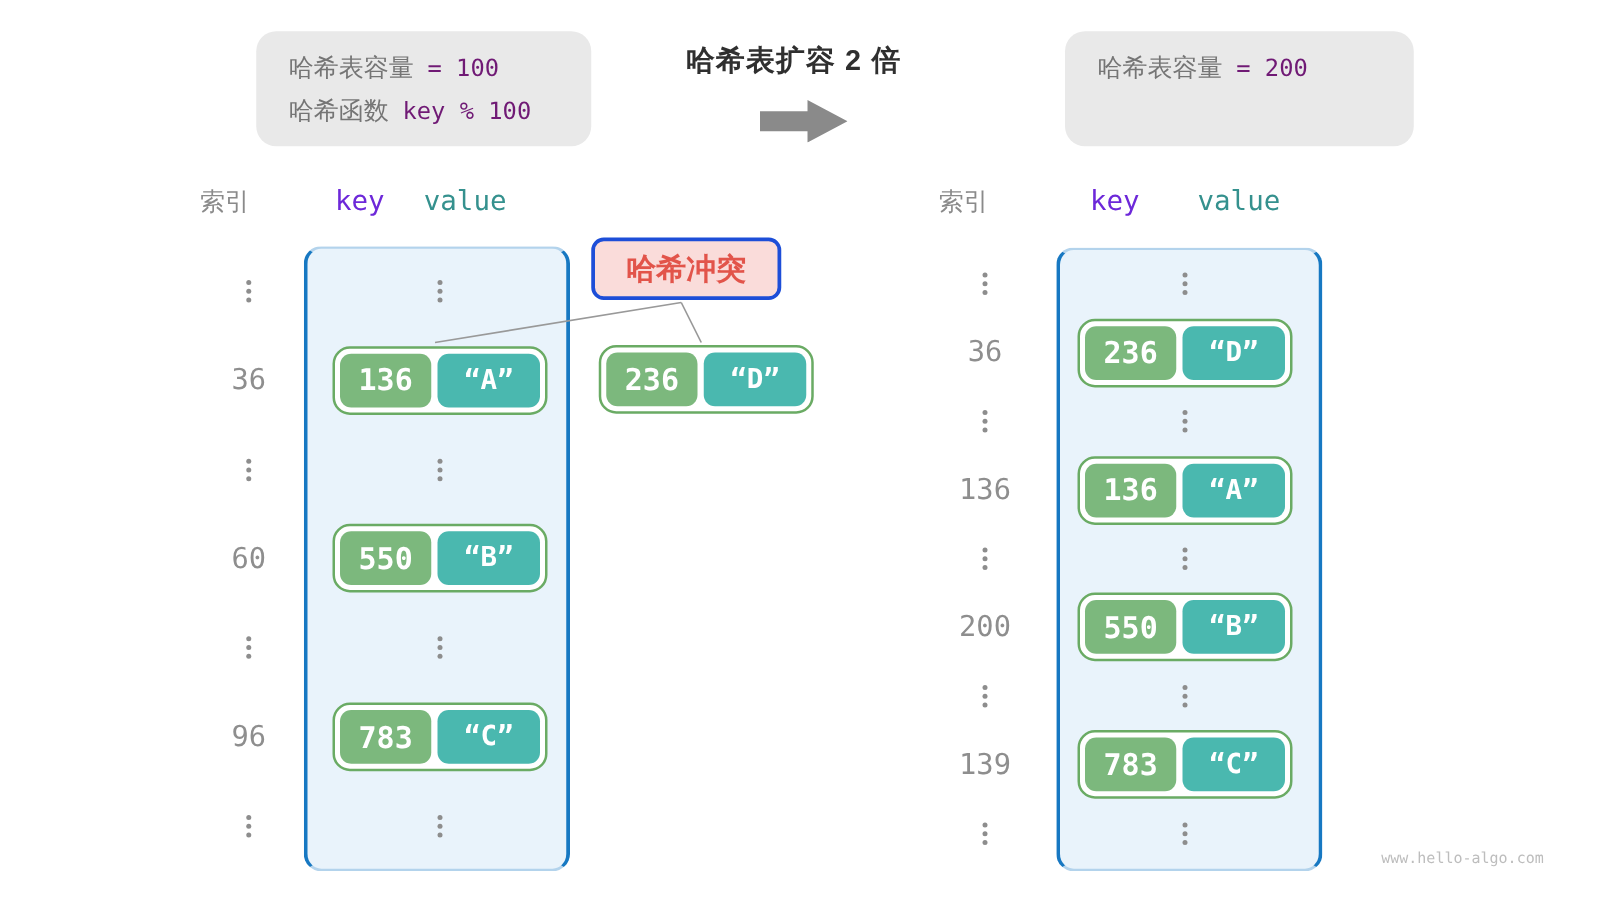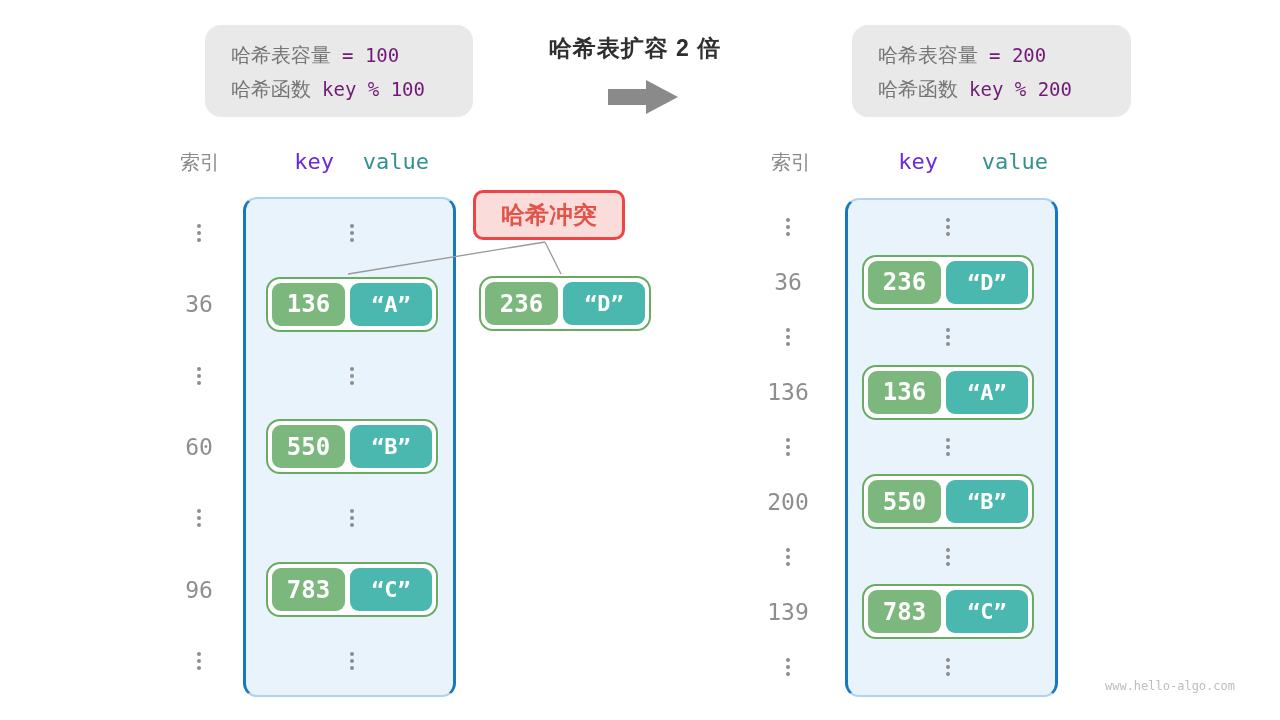--- a/index.html
+++ b/index.html
@@ -14,24 +14,24 @@
   .gb-value { font-family:"DejaVu Sans Mono",monospace; font-size:19px; color:#701a75; margin-left:11px; }
   #box-before { left:205px; top:25px; width:268px; height:92px; }
   #box-after  { left:808px; top:25px; width:279px; height:92px;margin-left:44px; }
 
   
   .transition-title { position:absolute; left:492px; top:33px; width:286px; text-align:center;
                       font-weight:700; font-size:23px; color:#2f2f2f; letter-spacing:1px; }
   .arrow-wrap { position:absolute; left:608px; top:80px; width:70px; height:34px; }
 
   
-  .col-header { position:absolute; top:149px; height:26px; line-height:26px; text-align:right; font-size:20px; }
+  .col-header { position:absolute; top:149px; height:26px; line-height:26px; text-align:left; font-size:20px; }
   .h-index { color:#8a8a8a; }
   .h-key   { color:#6d28d9; font-family:"DejaVu Sans Mono",monospace; font-size:22px; }
-  .h-value { color:#35918e; font-family:"DejaVu Sans Mono",monospace; font-size:22px;margin-left:12px; }
+  .h-value { color:#35918e; font-family:"DejaVu Sans Mono",monospace; font-size:22px; }
   #lh-index { left:160px; width:60px; }
   #lh-key   { left:268px; width:66px; }
   #lh-value { left:339px; width:78px; }
   #rh-index { left:751px; width:60px; }
   #rh-key   { left:872px; width:66px; }
   #rh-value { left:958px; width:78px; }
 
   
   .container-box { position:absolute; background:#e9f3fb; border:2px solid #b3d3ec;
                    border-left:3px solid #1778c2; border-right:3px solid #1778c2; border-radius:14px; }
@@ -59,21 +59,21 @@
   .kbox { flex:0 0 73px; background:#7cb87d; border-radius:9px; display:flex; align-items:center;
           justify-content:center; color:#ffffff; font-family:"DejaVu Sans Mono",monospace;
           font-size:24px; font-weight:600; }
   .vbox { flex:1; background:#4ab8af; border-radius:9px; display:flex; align-items:center;
           justify-content:center; color:#ffffff; font-family:"DejaVu Sans Mono",monospace;
           font-size:22px; font-weight:600; }
 
   
   #collision-pair { position:absolute; left:479px; top:276px; }
   #collision-label { position:absolute; left:473px; top:190px; width:152px; height:50px;
-                     background:#fadcda; border:3px solid #ef4444; border-radius:10px;
+                     background:#fadcda; border:3px solid #1d4ed8; border-radius:10px;
                      display:flex; align-items:center; justify-content:center;
                      font-weight:700; font-size:24px; color:#e2544a; }
   #connector-svg { position:absolute; left:0; top:0; pointer-events:none; }
 
   .watermark { position:absolute; right:45px; top:679px; font-family:"DejaVu Sans Mono",monospace;
                font-size:12px; color:#bdbdbd; }
 </style>
 </head>
 <body>
 
@@ -91,23 +91,20 @@
   <div class="transition-title">哈希表扩容 2 倍</div>
   <div class="arrow-wrap">
     <svg width="70" height="34" viewBox="0 0 70 34">
       <polygon points="0,9 38,9 38,0 70,17 38,34 38,25 0,25" fill="#8a8a8a"></polygon>
     </svg>
   </div>
 
   <div class="gray-box" id="box-after">
     <div class="gb-line">
       <span class="gb-label">哈希表容量</span><span class="gb-value">= 200</span>
-    </div>
-    <div class="gb-line">
-      <span class="gb-label">哈希函数</span><span class="gb-value">key % 200</span>
     </div>
   </div>
 
   <div class="col-header h-index" id="lh-index">索引</div>
   <div class="col-header h-key" id="lh-key">key</div>
   <div class="col-header h-value" id="lh-value">value</div>
   <div class="col-header h-index" id="rh-index">索引</div>
   <div class="col-header h-key" id="rh-key">key</div>
   <div class="col-header h-value" id="rh-value">value</div>
 

